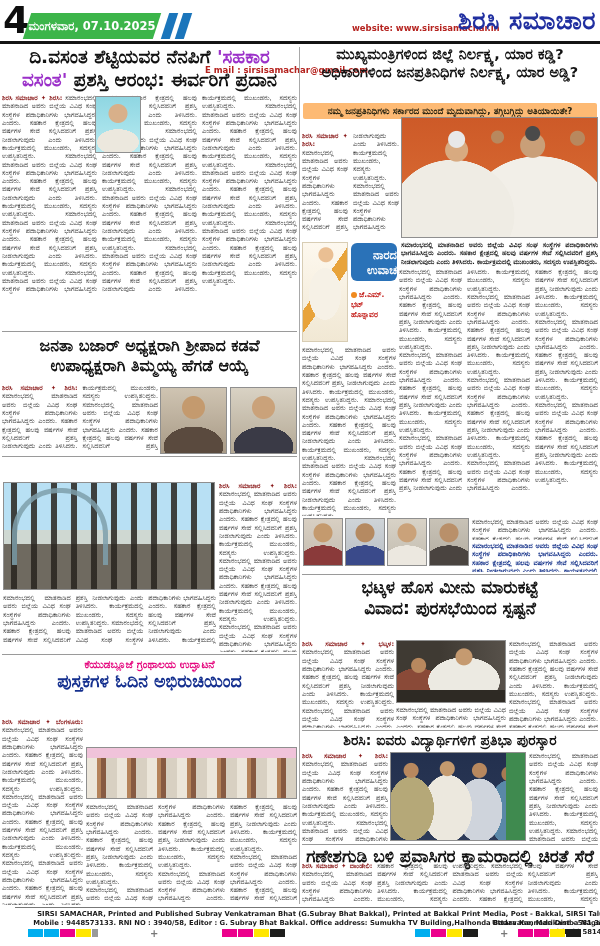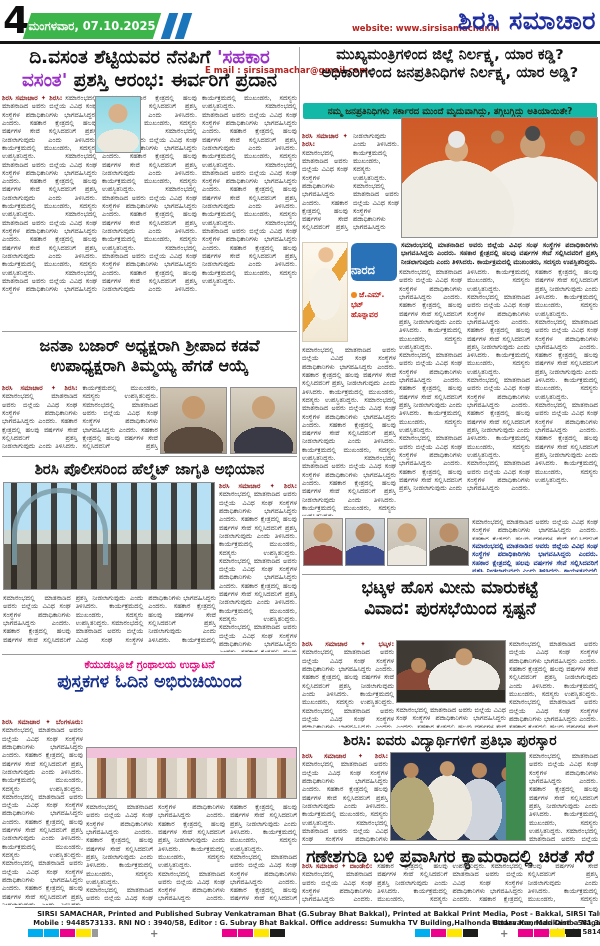--- a/index.html
+++ b/index.html
@@ -14,21 +14,21 @@
   .stripe{background:#1b75bb;transform:skewX(-18deg);}
   .hmail{font-size:8.5px;font-weight:bold;color:#b5231f;}
   .masthead{font-size:25px;font-weight:800;color:#202fa0;text-align:right;letter-spacing:.5px;}
   .headrule{background:#141414;}
   
   .hl{font-weight:800;color:#121212;text-align:center;line-height:1.22;}
   .hl .l{display:block;}
   .purp{color:#9b30c9;}
   .blueh{color:#15308f;}
   .kicker{color:#e5097f;font-weight:800;text-align:center;font-size:10.5px;}
-  .subyellow{background:#14b8a6;color:#23200f;font-weight:bold;font-size:8.8px;text-align:center;
+  .subyellow{background:#fdba74;color:#23200f;font-weight:bold;font-size:8.8px;text-align:center;
         line-height:16px;white-space:nowrap;overflow:hidden;border-radius:2px;}
   .credit{font-size:6.5px;font-weight:bold;color:#333;text-align:center;}
   
   .tiny{font-size:6.5px;line-height:1.28;color:#2f2f2f;text-align:justify;overflow:hidden;
         word-break:break-word;}
   .tiny .by{color:#8a1a1a;font-weight:bold;}
   .cap{font-weight:bold;color:#1c1c1c;}
   .bluetxt{color:#16338a;font-weight:bold;}
   .cols2{column-count:2;column-gap:5px;}
   .cols3{column-count:3;column-gap:5px;}
@@ -98,21 +98,21 @@
      radial-gradient(circle at 88% 24%, #a87a52 0 7px, transparent 8px),
      radial-gradient(ellipse 21px 32px at 88% 68%, #5a88a8 0 99%, transparent 100%),
      linear-gradient(180deg,#23304e,#2c3a58);}
   
   .narada-cartoon{background:
      radial-gradient(circle at 52% 12%, #eabf93 0 7px, transparent 8px),
      radial-gradient(ellipse 16px 26px at 50% 52%, #f6f1e6 0 99%, transparent 100%),
      linear-gradient(125deg, transparent 42%, #e8a33a 42% 56%, transparent 56%),
      linear-gradient(#fdf8ee,#f1e8d4);border:1px solid #d8cdb4;}
   .narada-title{background:#2a72b8;border-radius:6px;color:#fff;font-weight:800;
-     font-size:11.5px;text-align:left;line-height:1.3;padding-top:20px;}
+     font-size:11.5px;text-align:right;line-height:1.3;padding-top:5px;}
   .narada-author{font-size:7.5px;font-weight:bold;color:#c5231f;line-height:1.3;}
   .dot{display:inline-block;width:6px;height:6px;border-radius:50%;background:#f08a1e;
      vertical-align:middle;margin-right:2px;}
   
   .foot{font-size:6.8px;font-weight:bold;color:#1a1a1a;text-align:right;line-height:1.3;margin-left:21px;}
   .bar{display:inline-block;width:15px;height:8px;margin-right:1px;vertical-align:top;}
   .c{background:#00aeef}.m{background:#ec008c}.y{background:#ffe600}.k{background:#1d1d1b}
   .g{background:#9a9a9a;width:6px;}
   .cross{font-size:10px;color:#777;font-weight:bold;}
 </style>
@@ -150,23 +150,20 @@
     <span class="l">ಉಪಾಧ್ಯಕ್ಷರಾಗಿ ತಿಮ್ಮಯ್ಯ ಹೆಗಡೆ ಆಯ್ಕೆ</span>
   </div>
   <div class="abs tiny cols2" style="left:2px;top:384px;width:156px;height:70px;">
     <b class="by">ಶಿರಸಿ ಸಮಾಚಾರ ✦ ಶಿರಸಿ:</b>
     <span>ಸಮಾರಂಭದಲ್ಲಿ ಮಾತನಾಡಿದ ಅವರು ಜಿಲ್ಲೆಯ ವಿವಿಧ ಸಂಘ ಸಂಸ್ಥೆಗಳ ಪದಾಧಿಕಾರಿಗಳು ಭಾಗವಹಿಸಿದ್ದರು ಎಂದರು. ಸಹಕಾರ ಕ್ಷೇತ್ರದಲ್ಲಿ ಹಲವು ವರ್ಷಗಳ ಸೇವೆ ಸಲ್ಲಿಸಿದವರಿಗೆ ಪ್ರಶಸ್ತಿ ನೀಡಲಾಗುವುದು ಎಂದು ತಿಳಿಸಿದರು. ಕಾರ್ಯಕ್ರಮದಲ್ಲಿ ಮುಖಂಡರು, ಸದಸ್ಯರು ಉಪಸ್ಥಿತರಿದ್ದರು. ಸಮಾರಂಭದಲ್ಲಿ ಮಾತನಾಡಿದ ಅವರು ಜಿಲ್ಲೆಯ ವಿವಿಧ ಸಂಘ ಸಂಸ್ಥೆಗಳ ಪದಾಧಿಕಾರಿಗಳು ಭಾಗವಹಿಸಿದ್ದರು ಎಂದರು. ಸಹಕಾರ ಕ್ಷೇತ್ರದಲ್ಲಿ ಹಲವು ವರ್ಷಗಳ ಸೇವೆ ಸಲ್ಲಿಸಿದವರಿಗೆ ಪ್ರಶಸ್ತಿ ನೀಡಲಾಗುವುದು ಎಂದು ತಿಳಿಸಿದರು. ಕಾರ್ಯಕ್ರಮದಲ್ಲಿ ಮುಖಂಡರು, ಸದಸ್ಯರು ಉಪಸ್ಥಿತರಿದ್ದರು. </span>
   </div>
   <div class="abs ph ph-l2a" style="left:160px;top:387px;width:67px;height:67px;"></div>
   <div class="abs ph ph-l2b" style="left:230px;top:387px;width:67px;height:67px;"></div>
   <div class="abs sep" style="left:2px;top:456px;width:295px;"></div>
 
-  <div class="abs hl" style="left:2px;top:460px;width:295px;font-size:15px;">
-    <span class="l">ಶಿರಸಿ ಪೊಲೀಸರಿಂದ ಹೆಲ್ಮೆಟ್ ಜಾಗೃತಿ ಅಭಿಯಾನ</span>
-  </div>
   <div class="abs ph ph-l3" style="left:3px;top:482px;width:212px;height:108px;"></div>
   <div class="abs tiny" style="left:219px;top:482px;width:78px;height:170px;">
     <b class="by">ಶಿರಸಿ ಸಮಾಚಾರ ✦ ಶಿರಸಿ:</b>
     <span>ಸಮಾರಂಭದಲ್ಲಿ ಮಾತನಾಡಿದ ಅವರು ಜಿಲ್ಲೆಯ ವಿವಿಧ ಸಂಘ ಸಂಸ್ಥೆಗಳ ಪದಾಧಿಕಾರಿಗಳು ಭಾಗವಹಿಸಿದ್ದರು ಎಂದರು. ಸಹಕಾರ ಕ್ಷೇತ್ರದಲ್ಲಿ ಹಲವು ವರ್ಷಗಳ ಸೇವೆ ಸಲ್ಲಿಸಿದವರಿಗೆ ಪ್ರಶಸ್ತಿ ನೀಡಲಾಗುವುದು ಎಂದು ತಿಳಿಸಿದರು. ಕಾರ್ಯಕ್ರಮದಲ್ಲಿ ಮುಖಂಡರು, ಸದಸ್ಯರು ಉಪಸ್ಥಿತರಿದ್ದರು. ಸಮಾರಂಭದಲ್ಲಿ ಮಾತನಾಡಿದ ಅವರು ಜಿಲ್ಲೆಯ ವಿವಿಧ ಸಂಘ ಸಂಸ್ಥೆಗಳ ಪದಾಧಿಕಾರಿಗಳು ಭಾಗವಹಿಸಿದ್ದರು ಎಂದರು. ಸಹಕಾರ ಕ್ಷೇತ್ರದಲ್ಲಿ ಹಲವು ವರ್ಷಗಳ ಸೇವೆ ಸಲ್ಲಿಸಿದವರಿಗೆ ಪ್ರಶಸ್ತಿ ನೀಡಲಾಗುವುದು ಎಂದು ತಿಳಿಸಿದರು. ಕಾರ್ಯಕ್ರಮದಲ್ಲಿ ಮುಖಂಡರು, ಸದಸ್ಯರು ಉಪಸ್ಥಿತರಿದ್ದರು. ಸಮಾರಂಭದಲ್ಲಿ ಮಾತನಾಡಿದ ಅವರು ಜಿಲ್ಲೆಯ ವಿವಿಧ ಸಂಘ ಸಂಸ್ಥೆಗಳ ಪದಾಧಿಕಾರಿಗಳು ಭಾಗವಹಿಸಿದ್ದರು ಎಂದರು. ಸಹಕಾರ ಕ್ಷೇತ್ರದಲ್ಲಿ ಹಲವು ವರ್ಷಗಳ ಸೇವೆ ಸಲ್ಲಿಸಿದವರಿಗೆ ಪ್ರಶಸ್ತಿ ನೀಡಲಾಗುವುದು ಎಂದು ತಿಳಿಸಿದರು. ಕಾರ್ಯಕ್ರಮದಲ್ಲಿ ಮುಖಂಡರು, ಸದಸ್ಯರು ಉಪಸ್ಥಿತರಿದ್ದರು. </span>
   </div>
   <div class="abs tiny cols3" style="left:3px;top:594px;width:213px;height:58px;">
     <span>ಸಮಾರಂಭದಲ್ಲಿ ಮಾತನಾಡಿದ ಅವರು ಜಿಲ್ಲೆಯ ವಿವಿಧ ಸಂಘ ಸಂಸ್ಥೆಗಳ ಪದಾಧಿಕಾರಿಗಳು ಭಾಗವಹಿಸಿದ್ದರು ಎಂದರು. ಸಹಕಾರ ಕ್ಷೇತ್ರದಲ್ಲಿ ಹಲವು ವರ್ಷಗಳ ಸೇವೆ ಸಲ್ಲಿಸಿದವರಿಗೆ ಪ್ರಶಸ್ತಿ ನೀಡಲಾಗುವುದು ಎಂದು ತಿಳಿಸಿದರು. ಕಾರ್ಯಕ್ರಮದಲ್ಲಿ ಮುಖಂಡರು, ಸದಸ್ಯರು ಉಪಸ್ಥಿತರಿದ್ದರು. ಸಮಾರಂಭದಲ್ಲಿ ಮಾತನಾಡಿದ ಅವರು ಜಿಲ್ಲೆಯ ವಿವಿಧ ಸಂಘ ಸಂಸ್ಥೆಗಳ ಪದಾಧಿಕಾರಿಗಳು ಭಾಗವಹಿಸಿದ್ದರು ಎಂದರು. ಸಹಕಾರ ಕ್ಷೇತ್ರದಲ್ಲಿ ಹಲವು ವರ್ಷಗಳ ಸೇವೆ ಸಲ್ಲಿಸಿದವರಿಗೆ ಪ್ರಶಸ್ತಿ ನೀಡಲಾಗುವುದು ಎಂದು ತಿಳಿಸಿದರು. ಕಾರ್ಯಕ್ರಮದಲ್ಲಿ ಮುಖಂಡರು, ಸದಸ್ಯರು ಉಪಸ್ಥಿತರಿದ್ದರು. ಸಮಾರಂಭದಲ್ಲಿ ಮಾತನಾಡಿದ ಅವರು ಜಿಲ್ಲೆಯ ವಿವಿಧ ಸಂಘ ಸಂಸ್ಥೆಗಳ ಪದಾಧಿಕಾರಿಗಳು ಭಾಗವಹಿಸಿದ್ದರು ಎಂದರು. ಸಹಕಾರ ಕ್ಷೇತ್ರದಲ್ಲಿ ಹಲವು ವರ್ಷಗಳ ಸೇವೆ ಸಲ್ಲಿಸಿದವರಿಗೆ ಪ್ರಶಸ್ತಿ ನೀಡಲಾಗುವುದು ಎಂದು ತಿಳಿಸಿದರು. ಕಾರ್ಯಕ್ರಮದಲ್ಲಿ ಮುಖಂಡರು, ಸದಸ್ಯರು ಉಪಸ್ಥಿತರಿದ್ದರು. </span>
   </div>
   <div class="abs sep" style="left:2px;top:654px;width:295px;"></div>
 

